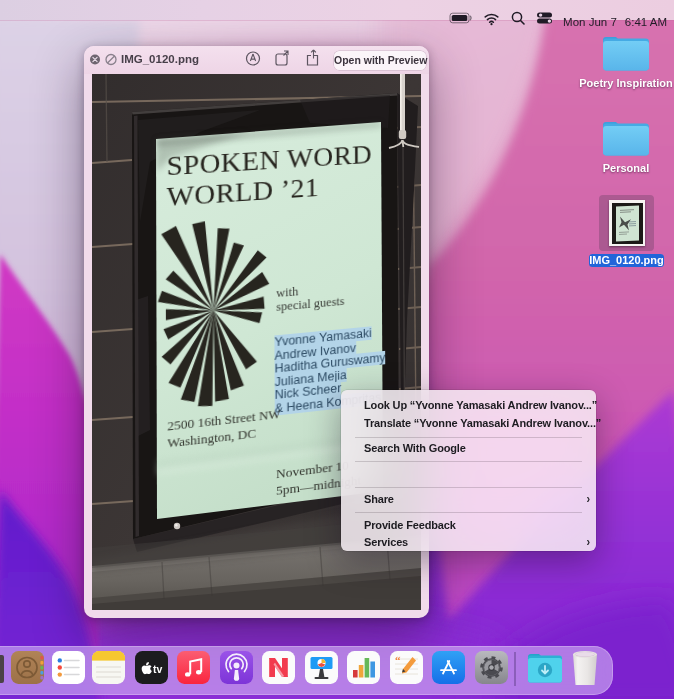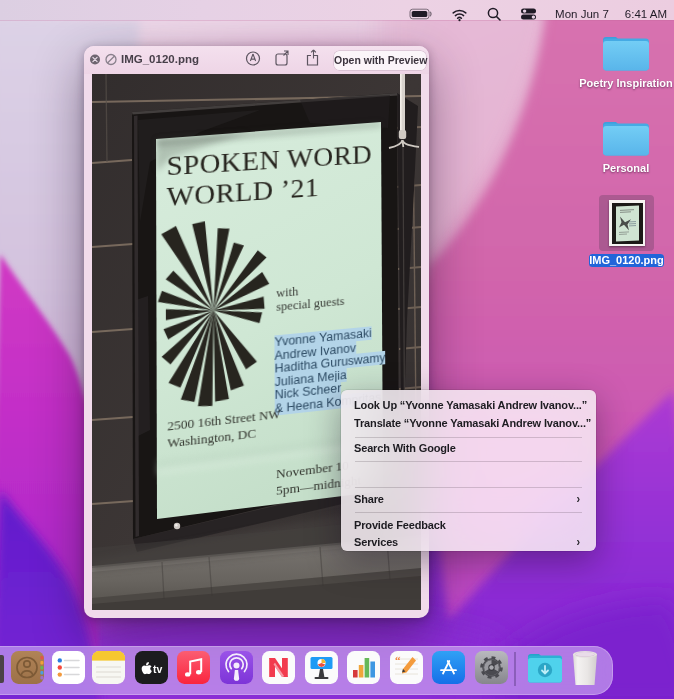--- a/index.html
+++ b/index.html
@@ -1,37 +1,37 @@
 <!DOCTYPE html>
 <html><head><meta charset="utf-8">
 <style>
 *{margin:0;padding:0;box-sizing:border-box}
 html,body{width:674px;height:699px;overflow:hidden;font-family:"Liberation Sans",sans-serif}
 #screen{position:relative;width:674px;height:699px;overflow:hidden;background:#d56ba7}
 .abs{position:absolute}
 
 #menubar{position:absolute;left:0;top:0;width:674px;height:20px;
  background:linear-gradient(90deg,#dccfe2 0%,#e6d1e5 30%,#ecd2e4 60%,#eccde0 100%);box-shadow:0 1px 0 rgba(190,100,150,.25);z-index:50;}
-#menubar .right{position:absolute;right:7px;top:0;height:28px;display:flex;align-items:center;gap:8px;color:#201b26;font-size:11.5px;font-weight:500}
+#menubar .right{position:absolute;right:7px;top:0;height:28px;display:flex;align-items:flex-end;gap:0;color:#201b26;font-size:11.5px;font-weight:500}
 
 #qlwin{position:absolute;left:84px;top:46px;width:345px;height:572px;border-radius:10px;
  background:#f1dbeb;box-shadow:0 18px 50px rgba(30,10,40,.45), 0 2px 10px rgba(30,10,40,.3);z-index:20}
 #titlebar{position:absolute;left:0;top:0;width:345px;height:28px;
  background:linear-gradient(180deg,#f4e0ee,#eed5e6);border-radius:10px 10px 0 0}
 #photo{position:absolute;left:8px;top:28px;width:329px;height:536px;overflow:hidden;background:#363132}
 #posterContent{position:absolute;left:0;top:0;width:225px;height:380px;
  transform-origin:0 0;
  transform:matrix3d(1.059657,-0.042393,0,0.000206,0.001804,0.994337,0,-0.000013,0,0,1,0,64,65,0,1);}
 
 #ctx{position:absolute;left:341px;top:390px;width:255px;height:161px;border-radius:6px;
  background:rgba(242,234,240,.88);
  box-shadow:0 0 0 .5px rgba(0,0,0,.15),0 10px 34px rgba(20,10,30,.38);z-index:60;
  -webkit-backdrop-filter:blur(24px) saturate(1.6);backdrop-filter:blur(24px) saturate(1.6);
  font-size:11px;letter-spacing:-0.15px;font-weight:600;color:#1d1c21}
-#ctx .it{position:absolute;left:6px;width:243px;height:17px;line-height:17px;padding-left:7px;white-space:nowrap}
+#ctx .it{position:absolute;left:16px;width:243px;height:17px;line-height:17px;padding-left:7px;white-space:nowrap}
 #ctx .sep{position:absolute;left:14px;width:227px;height:1px;background:rgba(60,50,60,.2)}
 #ctx .chev{position:absolute;right:10px;top:-1px;font-weight:700;transform:scaleX(.8);font-size:13.5px;color:#2a292e}
 #ctx .hl{background:#277ced;color:#fff;border-radius:4px}
 
 .dlabel{position:absolute;color:#fff;font-weight:700;font-size:11px;text-align:center;
  text-shadow:0 1px 2px rgba(40,10,40,.55);z-index:10;width:120px}
 
 #dock{position:absolute;left:-22px;top:646px;width:635px;height:49px;border-radius:19px;
  background:rgba(221,194,249,.55);box-shadow:inset 0 0 0 1px rgba(255,255,255,.25);
  -webkit-backdrop-filter:blur(16px);backdrop-filter:blur(16px);z-index:40}

